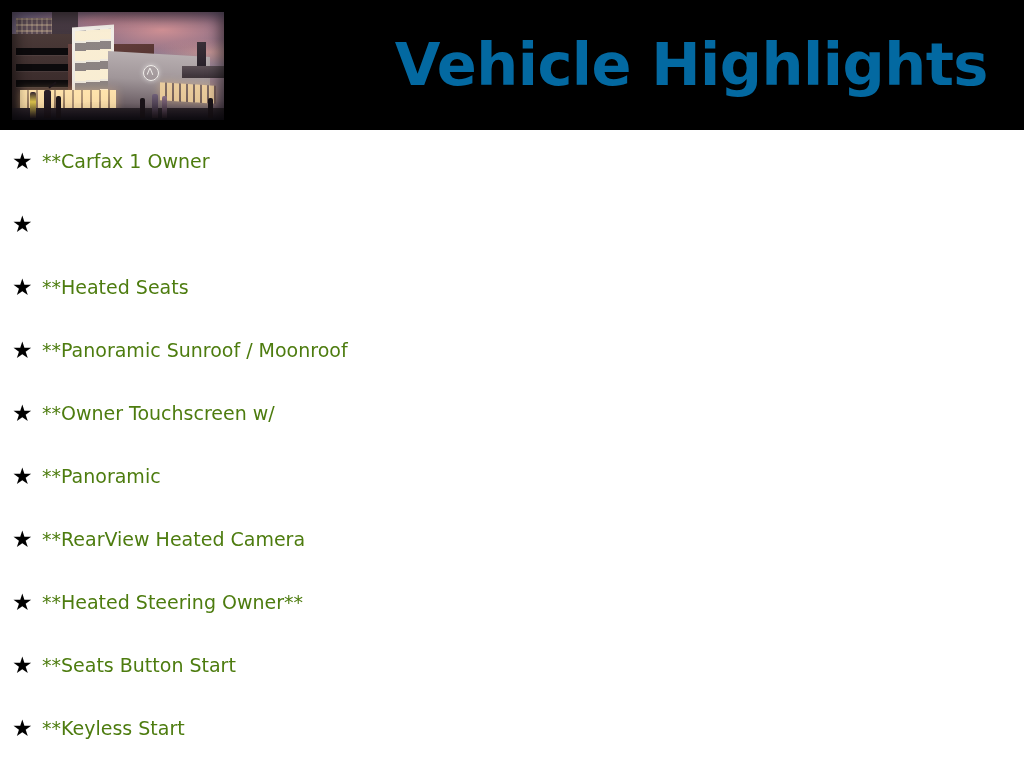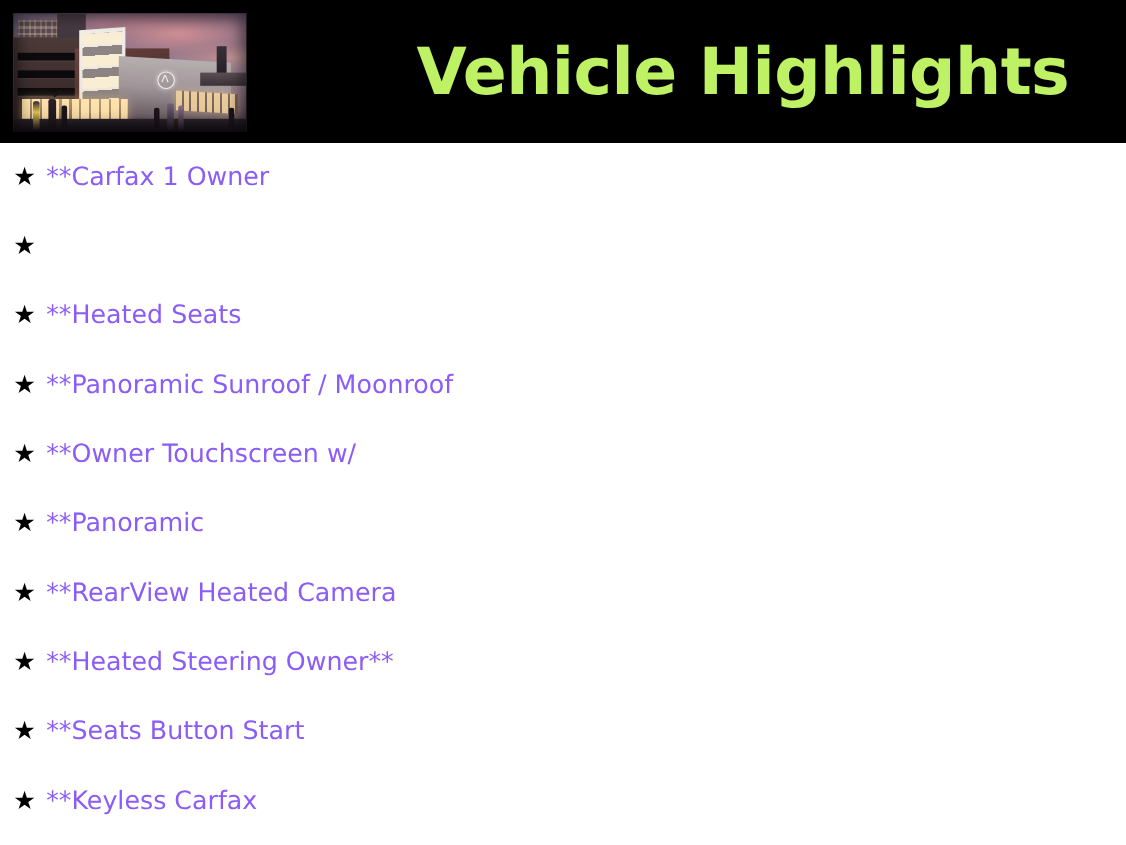--- a/index.html
+++ b/index.html
@@ -27,25 +27,25 @@
     position: absolute;
     left: 0;
     top: 0;
     width: 1024px;
     height: 130px;
     background: #000000;
     overflow: hidden;
   }
   .header-title {
     position: absolute;
-    right: 52px;
+    right: 36px;
     top: 26px;
     font-size: 59px;
     font-weight: bold;
-    color: #bef264;
+    color: #0369a1;
     letter-spacing: -0.5px;
     line-height: 78px;
     white-space: nowrap;
   }
 
   
   .photo {
     position: absolute;
     left: 12px;
     top: 12px;
@@ -199,23 +199,23 @@
   }
   .bullet-star {
     width: 30px;
     margin-left: 12px;
     font-size: 23px;
     line-height: 1;
     color: #000000;
     text-align: left;
   }
   .bullet-text {
-    font-size: 23px;
+    font-size: 19px;
     line-height: 1;
-    color: #8b5cf6;
+    color: #4d7c0f;
     white-space: nowrap;
     text-align: right;
   }
 </style>
 </head>
 <body>
 
 <div class="slide">
 
   <div class="header">
@@ -293,17 +293,17 @@
       <span class="bullet-text">**Heated Steering Owner**</span>
     </div>
 
     <div class="bullet-row">
       <span class="bullet-star">★</span>
       <span class="bullet-text">**Seats Button Start</span>
     </div>
 
     <div class="bullet-row">
       <span class="bullet-star">★</span>
-      <span class="bullet-text">**Keyless Carfax</span>
+      <span class="bullet-text">**Keyless Start</span>
     </div>
 
   </div>
 </div>
 
 </body></html>

